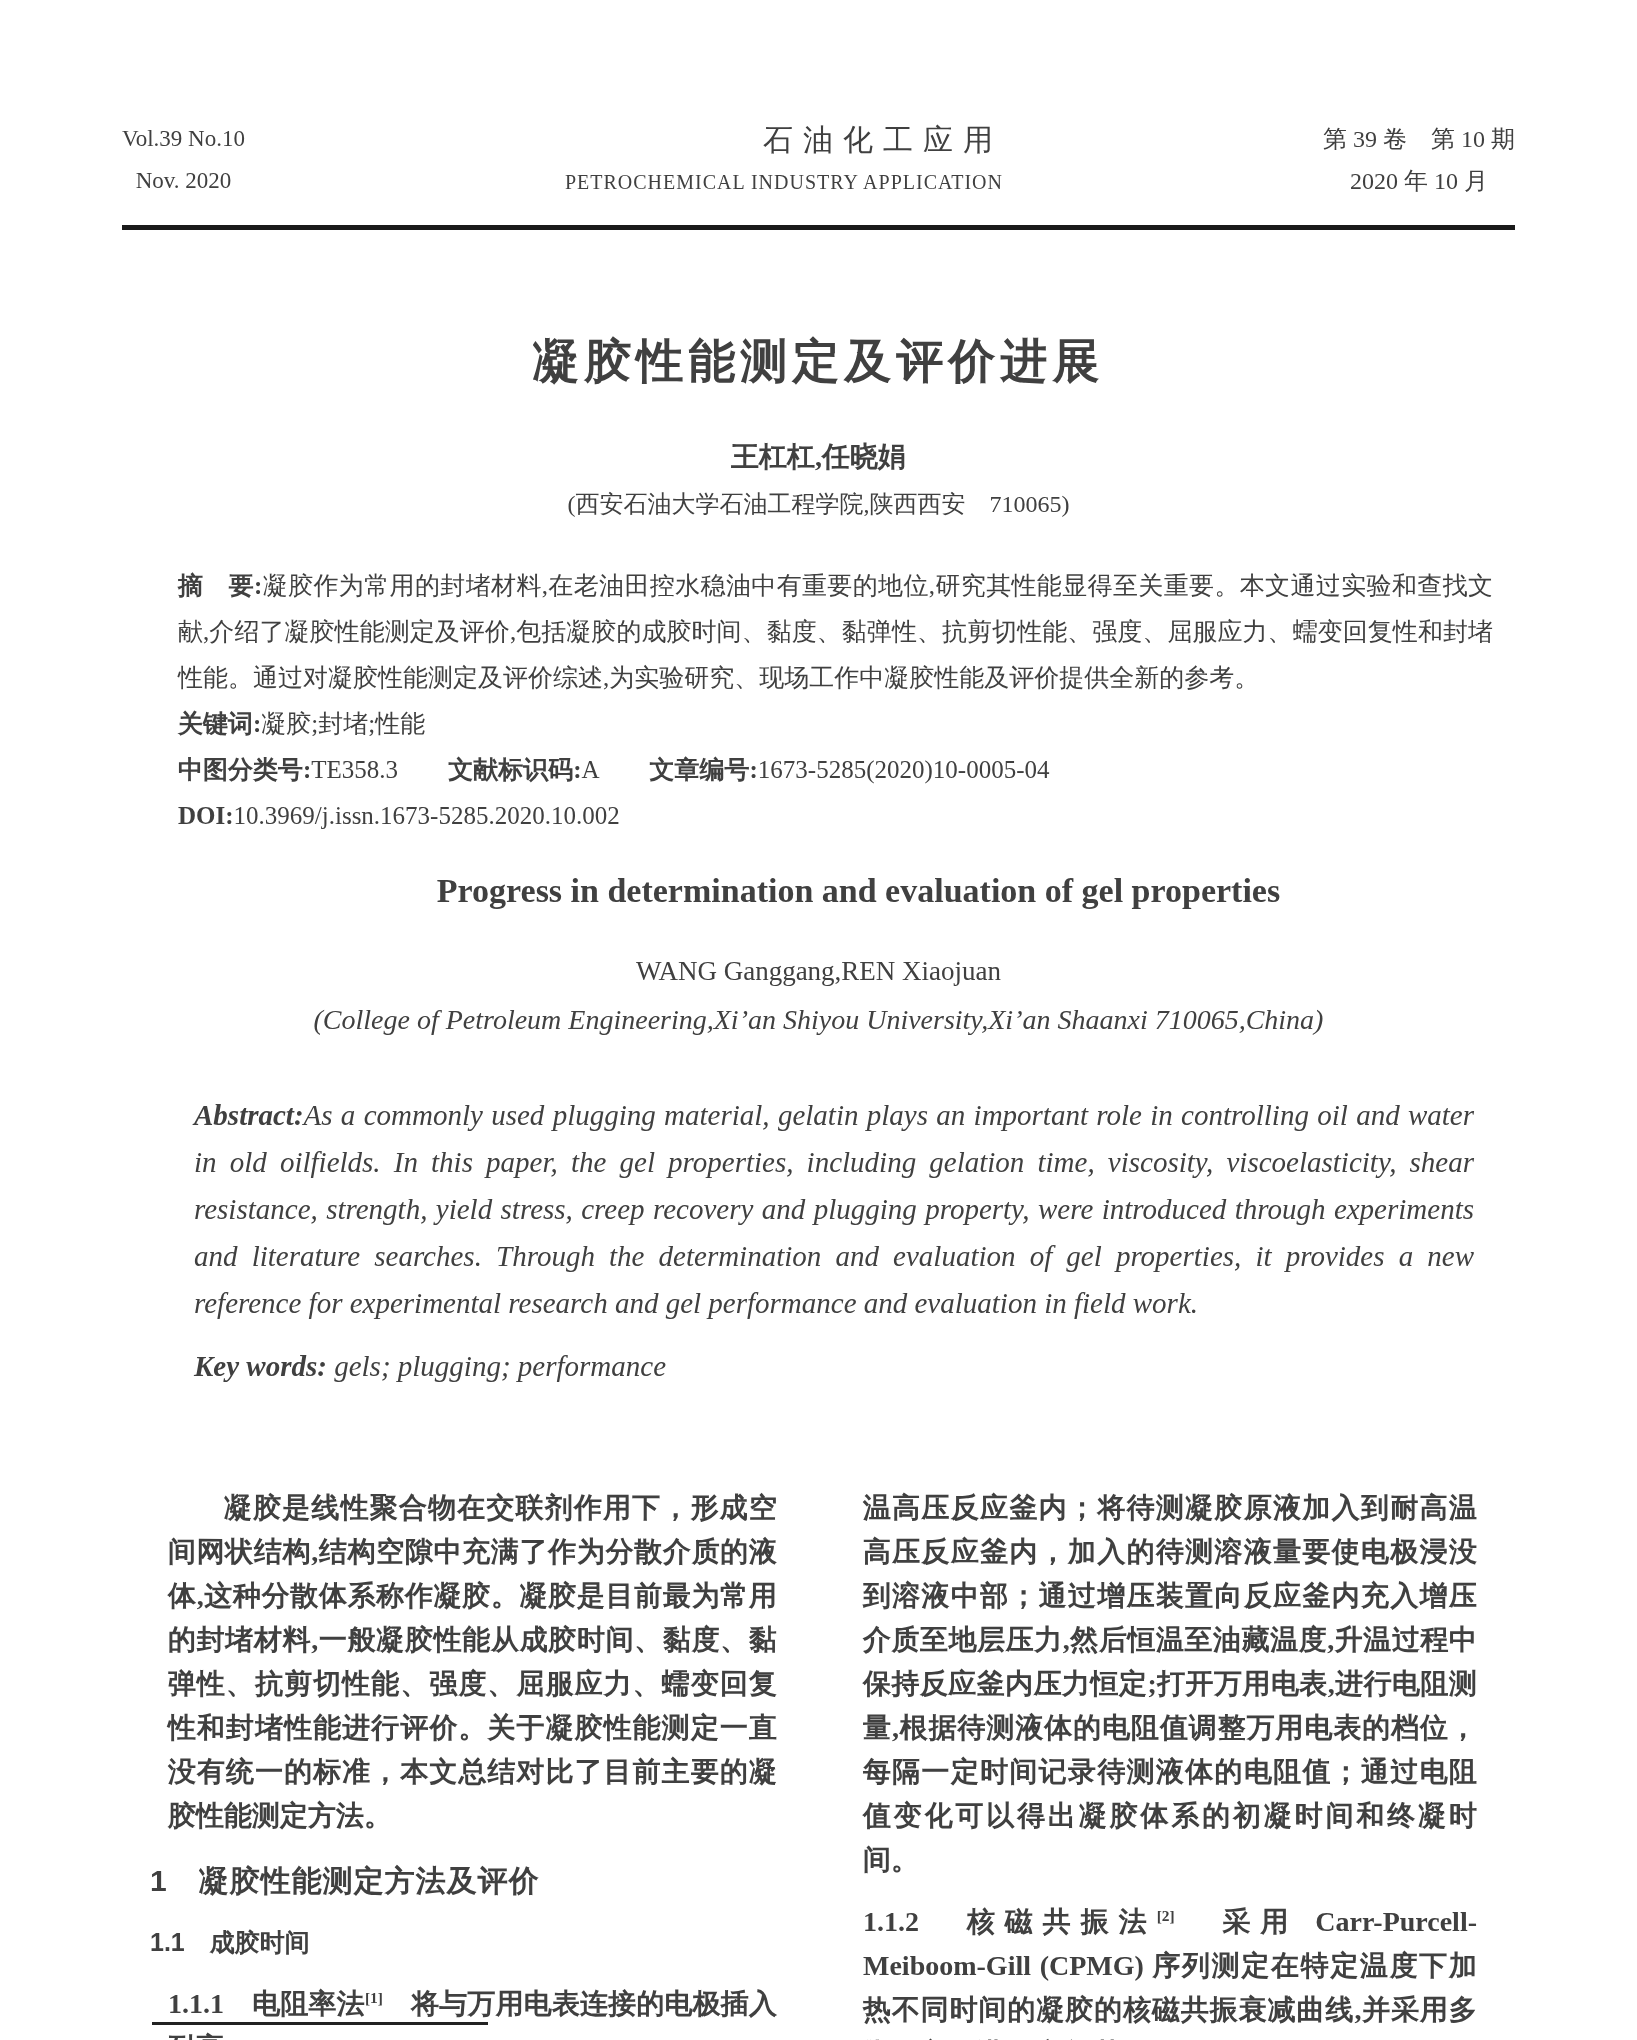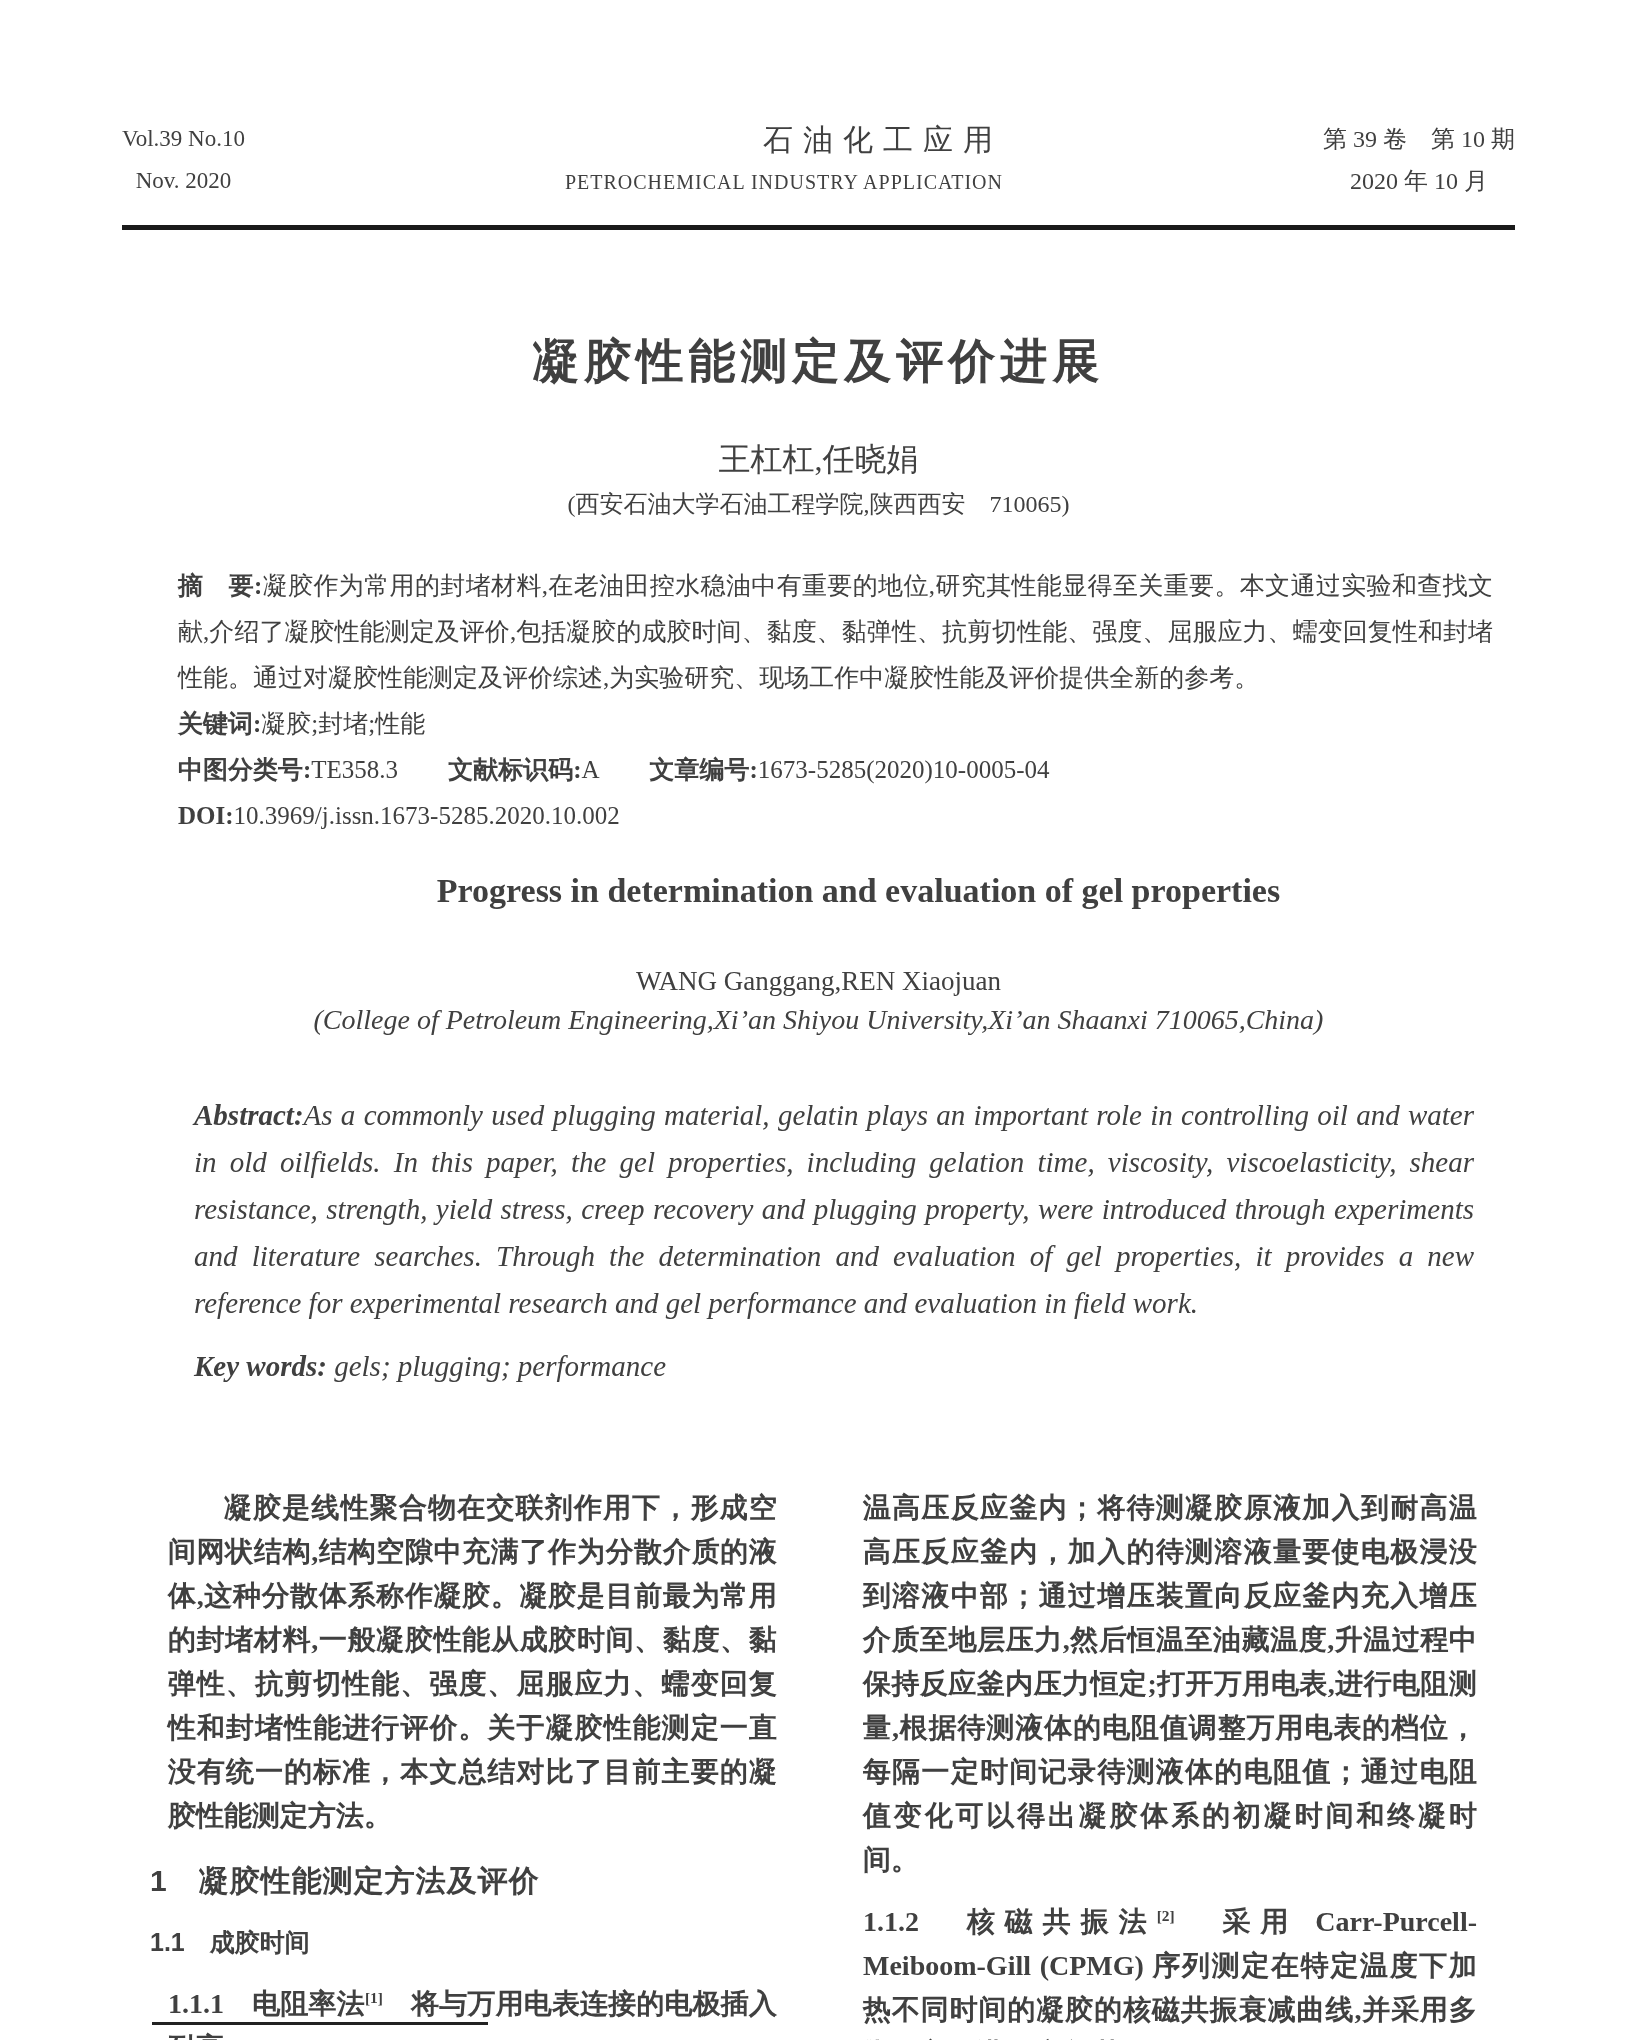--- a/index.html
+++ b/index.html
@@ -27,41 +27,41 @@
     position:absolute;top:225px;left:122px;width:1393px;height:5px;
     background:#1a1a1a;
   }
   
   .cn-title{
     position:absolute;top:330px;left:0;width:100%;
     text-align:center;font-size:47px;font-weight:bold;letter-spacing:5px;
   }
   .cn-authors{
     position:absolute;top:438px;left:0;width:100%;
-    text-align:center;font-size:32px;
+    text-align:center;font-size:28px;font-weight:bold;
   }
   .cn-affil{
     position:absolute;top:488px;left:0;width:100%;
     text-align:center;font-size:24px;
   }
   
   .cn-meta{
     position:absolute;top:563px;left:178px;width:1315px;
     font-size:25px;line-height:46px;
   }
   .cn-meta p{margin:0;text-align:justify;}
   .clc-group{margin-right:50px;}
   
   .en-title{
     position:absolute;top:872px;left:0;width:100%;
     text-align:center;font-size:34px;font-weight:bold;padding-left:40px;
   }
   .en-authors{
     position:absolute;top:956px;left:0;width:100%;
-    text-align:center;font-size:27px;margin-top:10px;
+    text-align:center;font-size:27px;
   }
   .en-affil{
     position:absolute;top:1004px;left:0;width:100%;
     text-align:center;font-size:28px;font-style:italic;
   }
   
   .en-meta{
     position:absolute;top:1076px;left:178px;width:1312px;
     font-size:29px;line-height:47px;
   }

